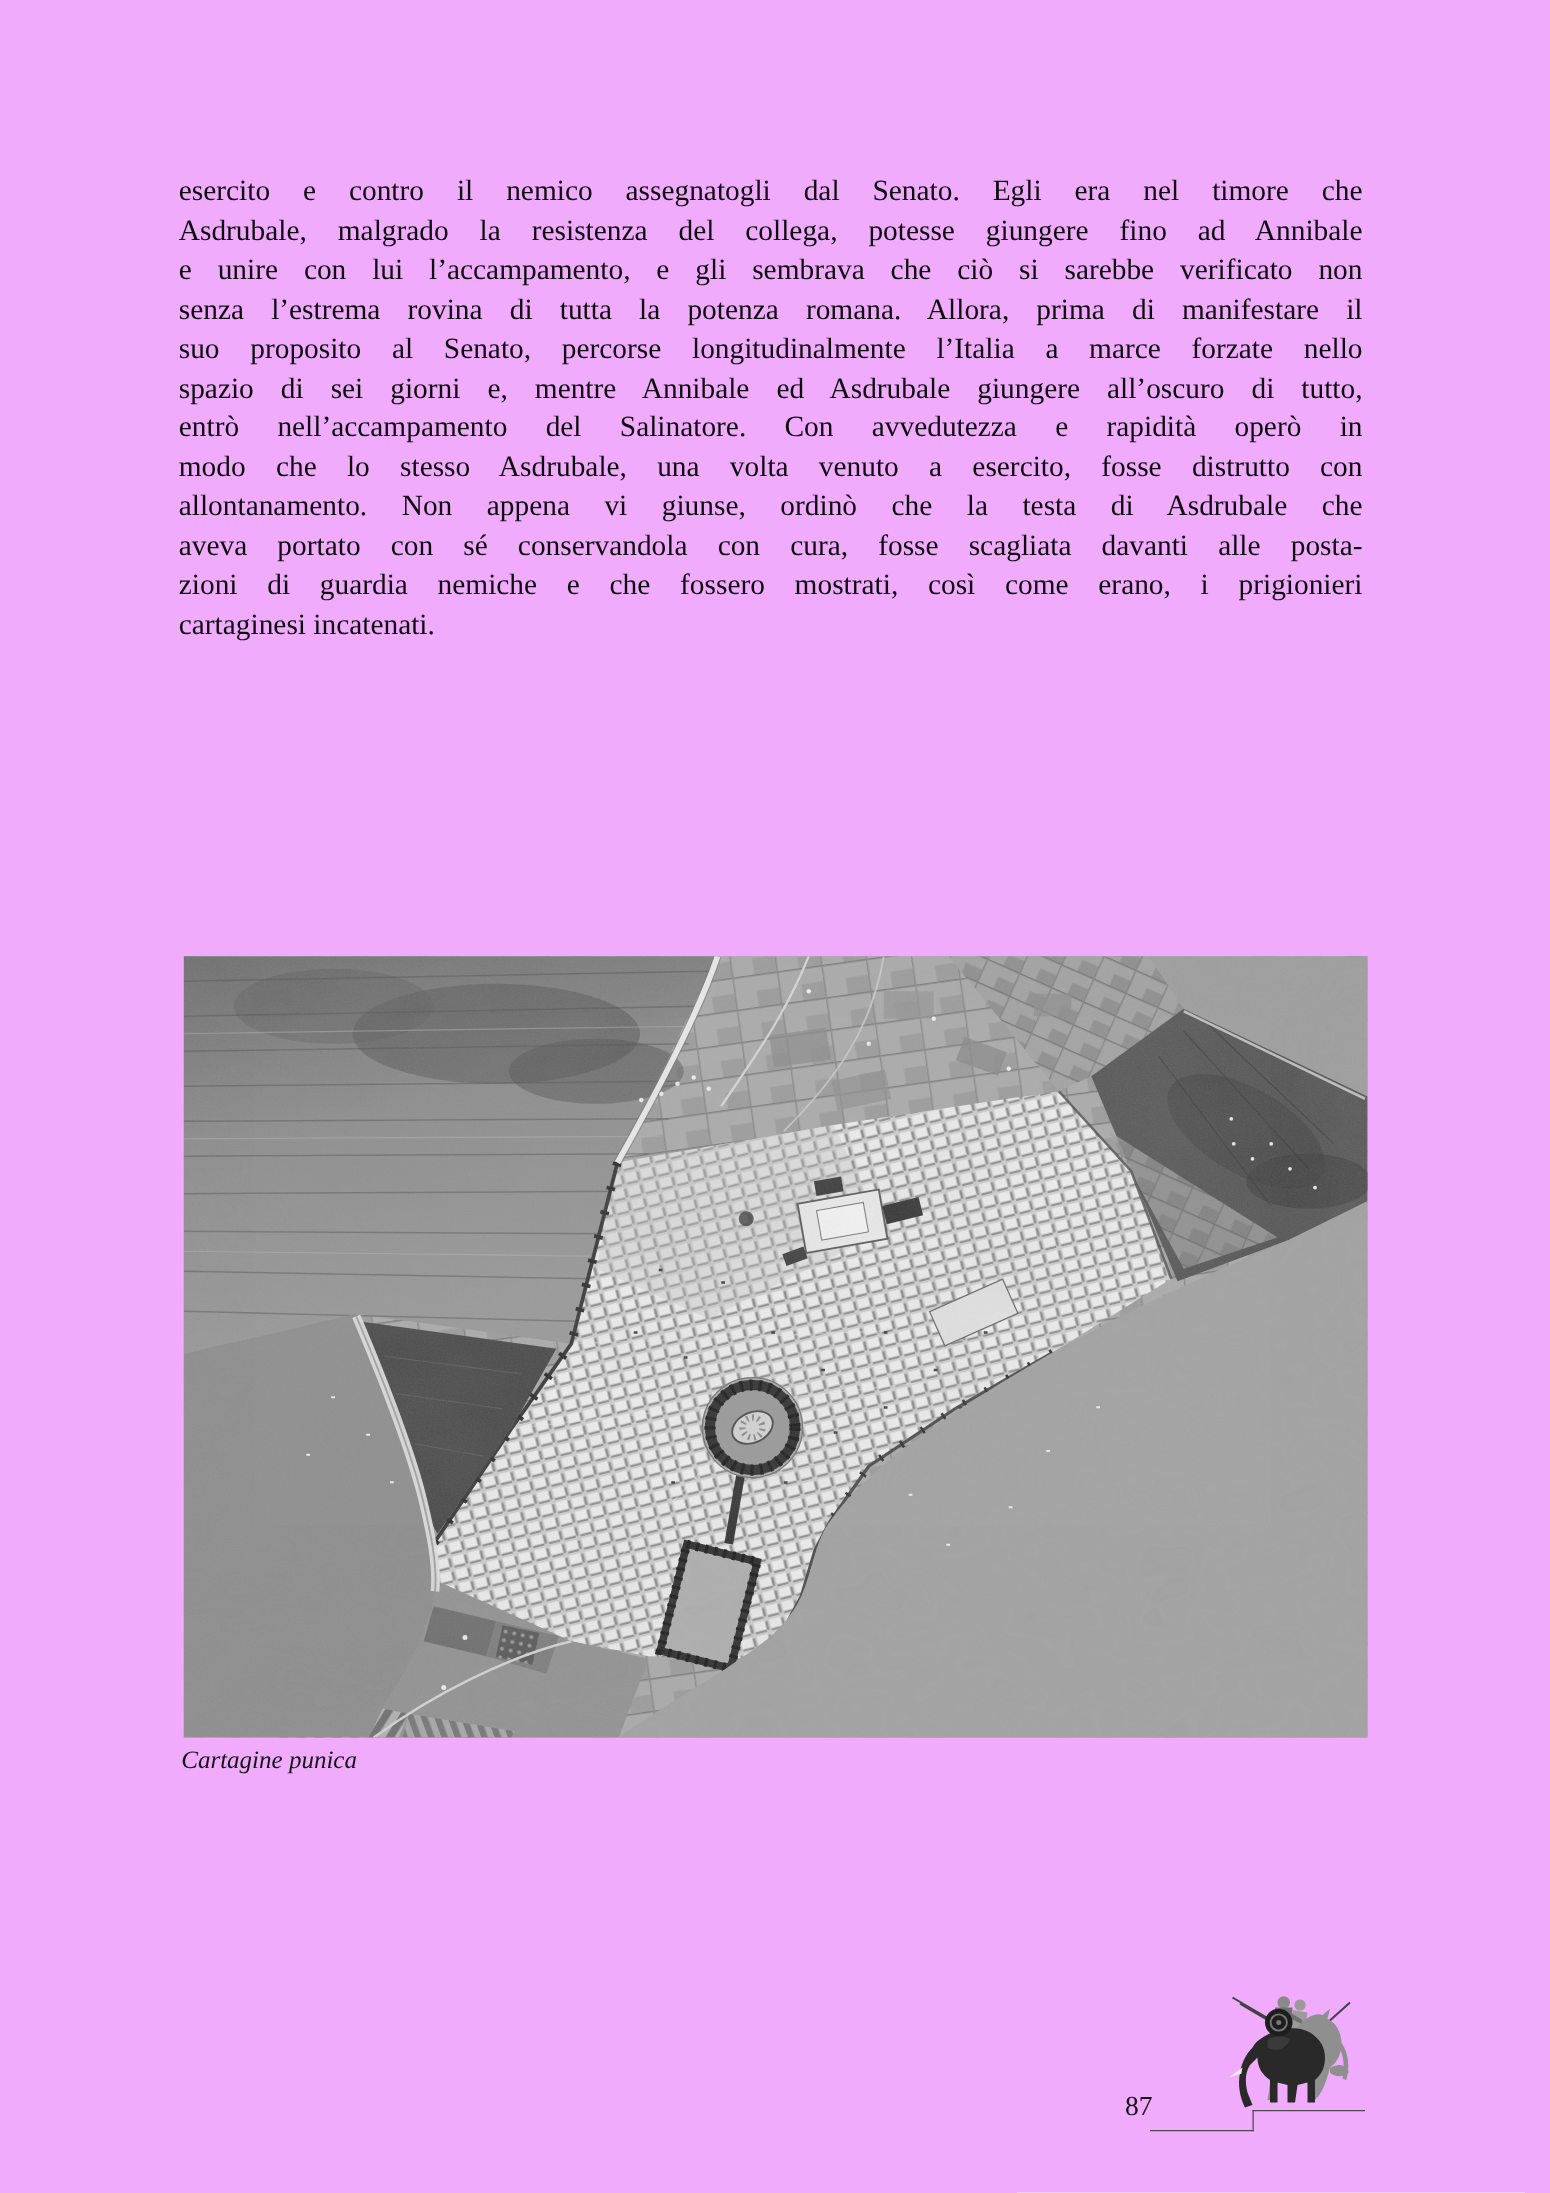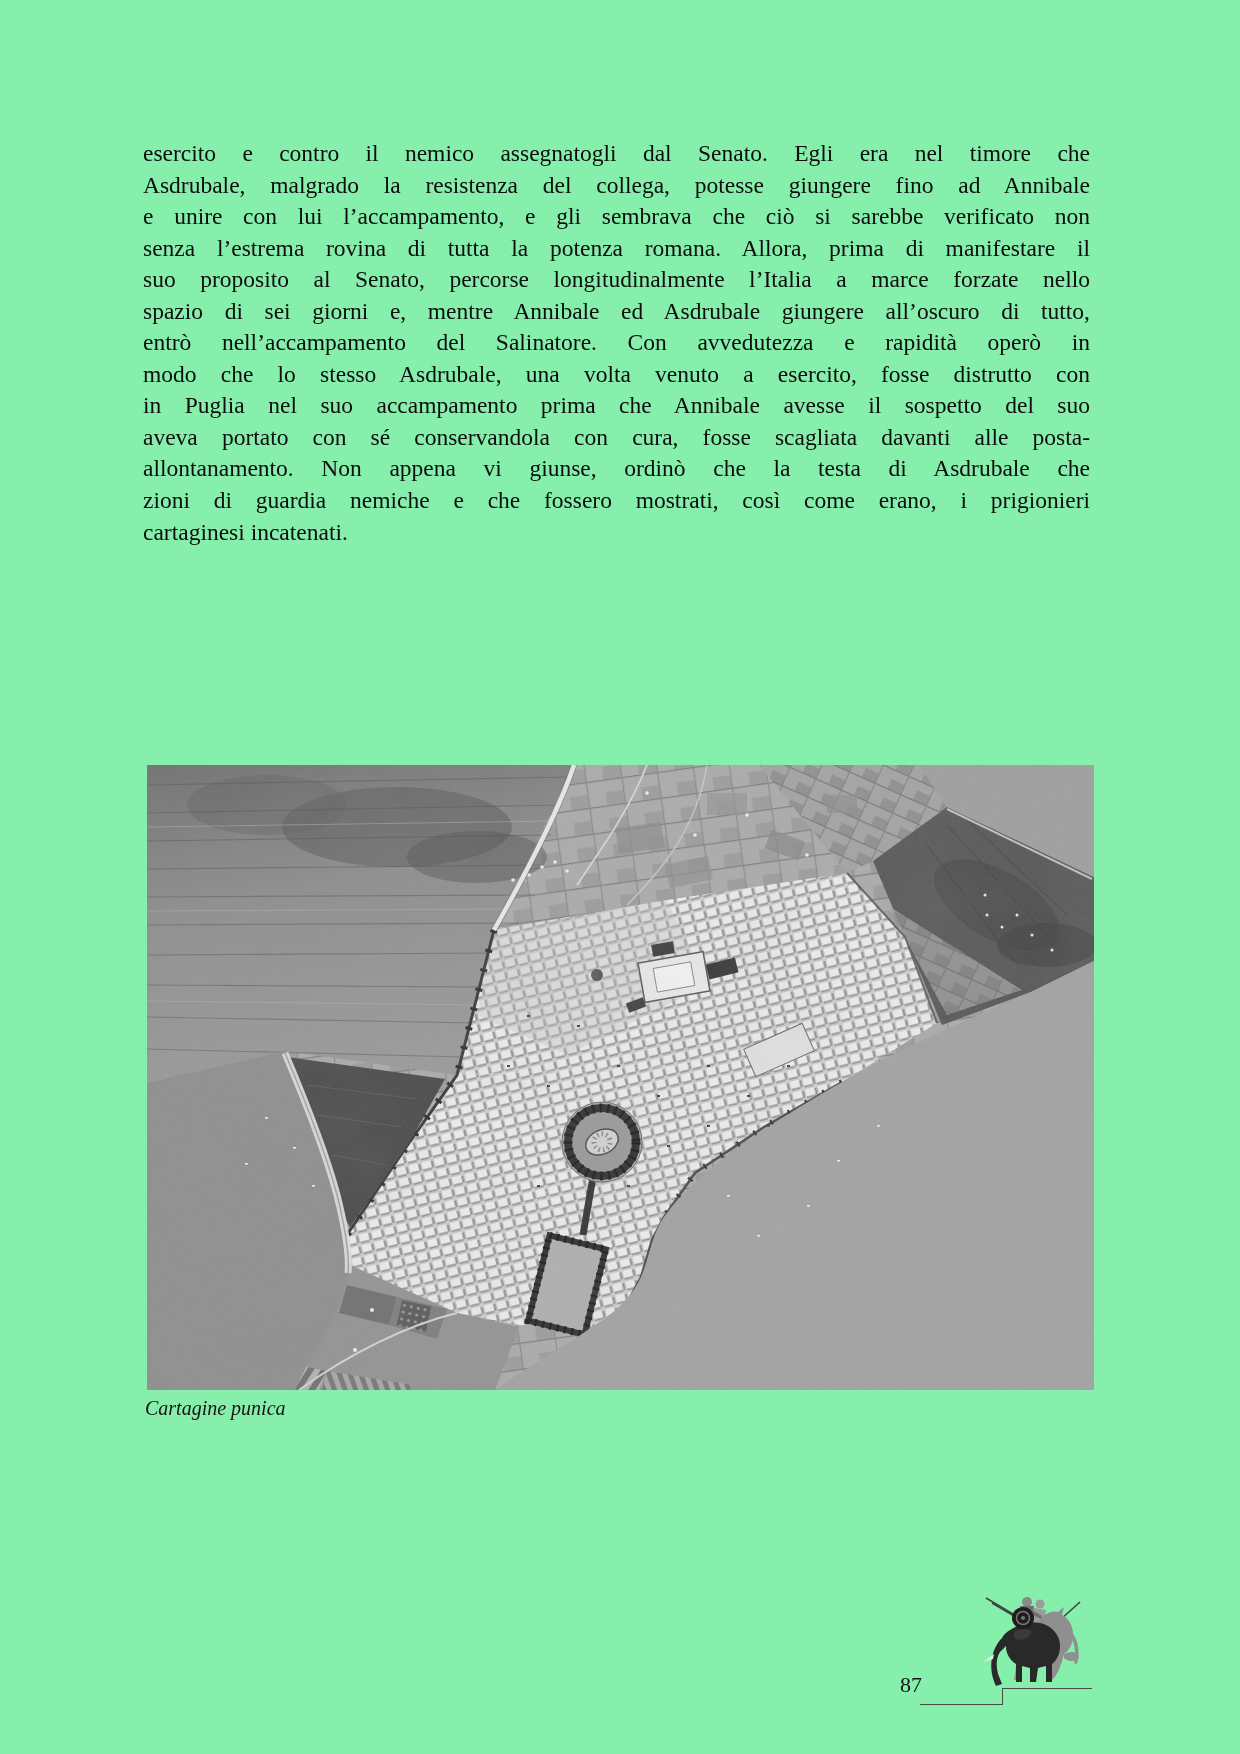--- a/index.html
+++ b/index.html
@@ -1,19 +1,19 @@
 <!DOCTYPE html>
 <html><head>
 <meta charset="utf-8">
 <style>
   html,body{margin:0;padding:0;background:#e9e9e9;}
   .page{
     position:relative;
     width:1240px;height:1754px;
-    background:#86efac;
+    background:#f0abfc;
     margin:0 auto;
     font-family:"Liberation Serif","DejaVu Serif",serif;
     color:#111;
     overflow:hidden;
   }
   .body-text{
     position:absolute;left:143px;top:138px;width:947px;
     font-size:23.5px;line-height:31.55px;
     color:#0d0d0d;
   }
@@ -48,23 +48,22 @@
 
   <div class="body-text">
     <div class="tline">esercito e contro il nemico assegnatogli dal Senato. Egli era nel timore che</div>
     <div class="tline">Asdrubale, malgrado la resistenza del collega, potesse giungere fino ad Annibale</div>
     <div class="tline">e unire con lui l’accampamento, e gli sembrava che ciò si sarebbe verificato non</div>
     <div class="tline">senza l’estrema rovina di tutta la potenza romana. Allora, prima di manifestare il</div>
     <div class="tline">suo proposito al Senato, percorse longitudinalmente l’Italia a marce forzate nello</div>
     <div class="tline">spazio di sei giorni e, mentre Annibale ed Asdrubale giungere all’oscuro di tutto,</div>
     <div class="tline">entrò nell’accampamento del Salinatore. Con avvedutezza e rapidità operò in</div>
     <div class="tline">modo che lo stesso Asdrubale, una volta venuto a esercito, fosse distrutto con</div>
-    <div class="tline">in Puglia nel suo accampamento prima che Annibale avesse il sospetto del suo</div>
+    <div class="tline">allontanamento. Non appena vi giunse, ordinò che la testa di Asdrubale che</div>
     <div class="tline">aveva portato con sé conservandola con cura, fosse scagliata davanti alle posta-</div>
-    <div class="tline">allontanamento. Non appena vi giunse, ordinò che la testa di Asdrubale che</div>
     <div class="tline">zioni di guardia nemiche e che fossero mostrati, così come erano, i prigionieri</div>
     <div class="tline last">cartaginesi incatenati.</div>
   </div>
 
   <div class="figure-wrap">
     <svg width="947" height="625" viewBox="0 0 947 625">
       <defs>
         <linearGradient id="tlGrad" x1="0" y1="0" x2="0.25" y2="1">
           <stop offset="0" stop-color="#6f6f6f"></stop>
           <stop offset="0.45" stop-color="#8d8d8d"></stop>

